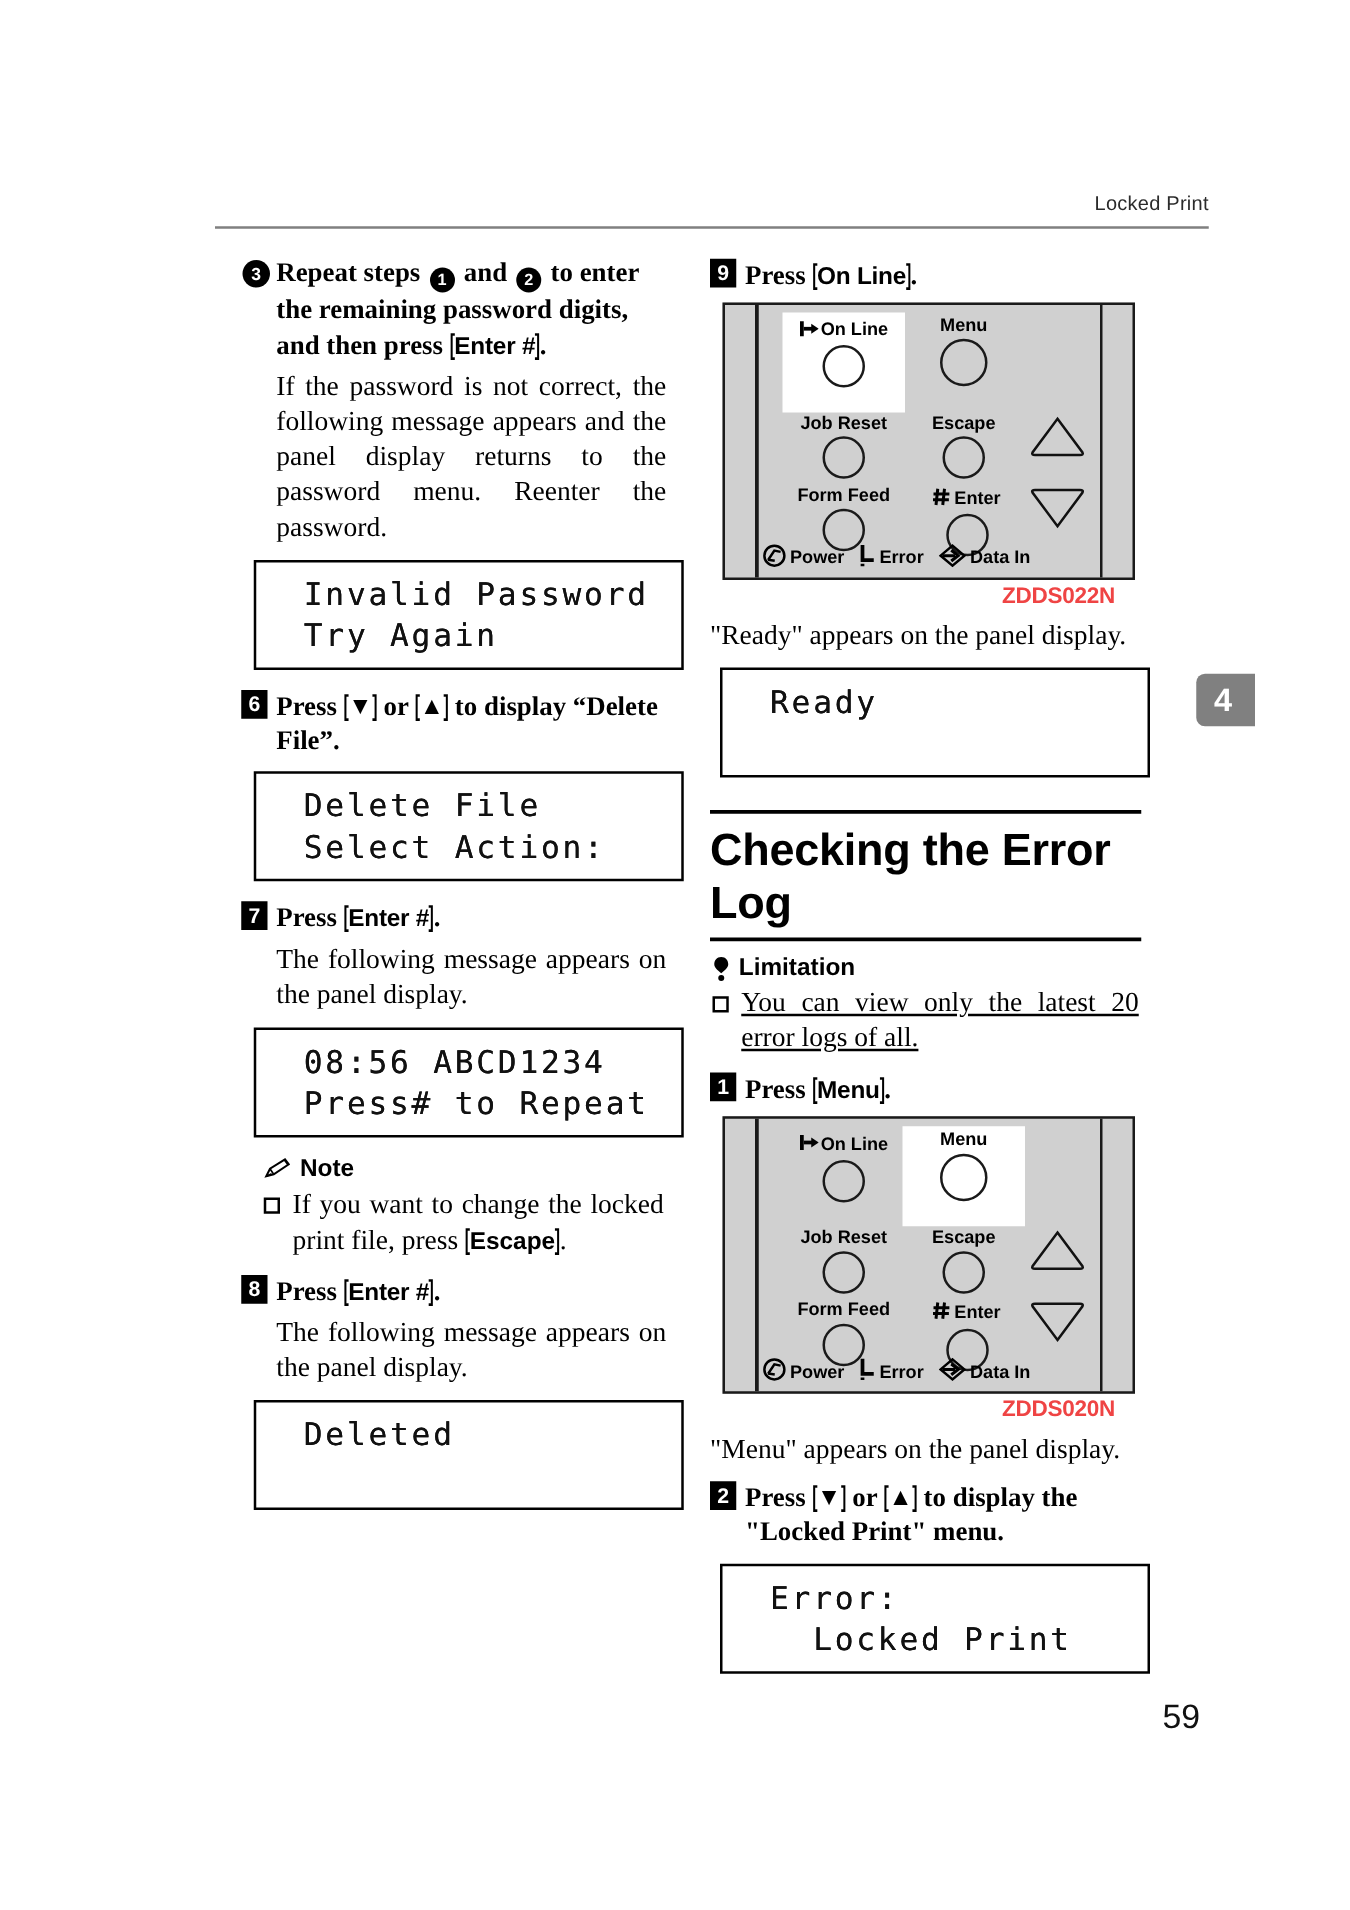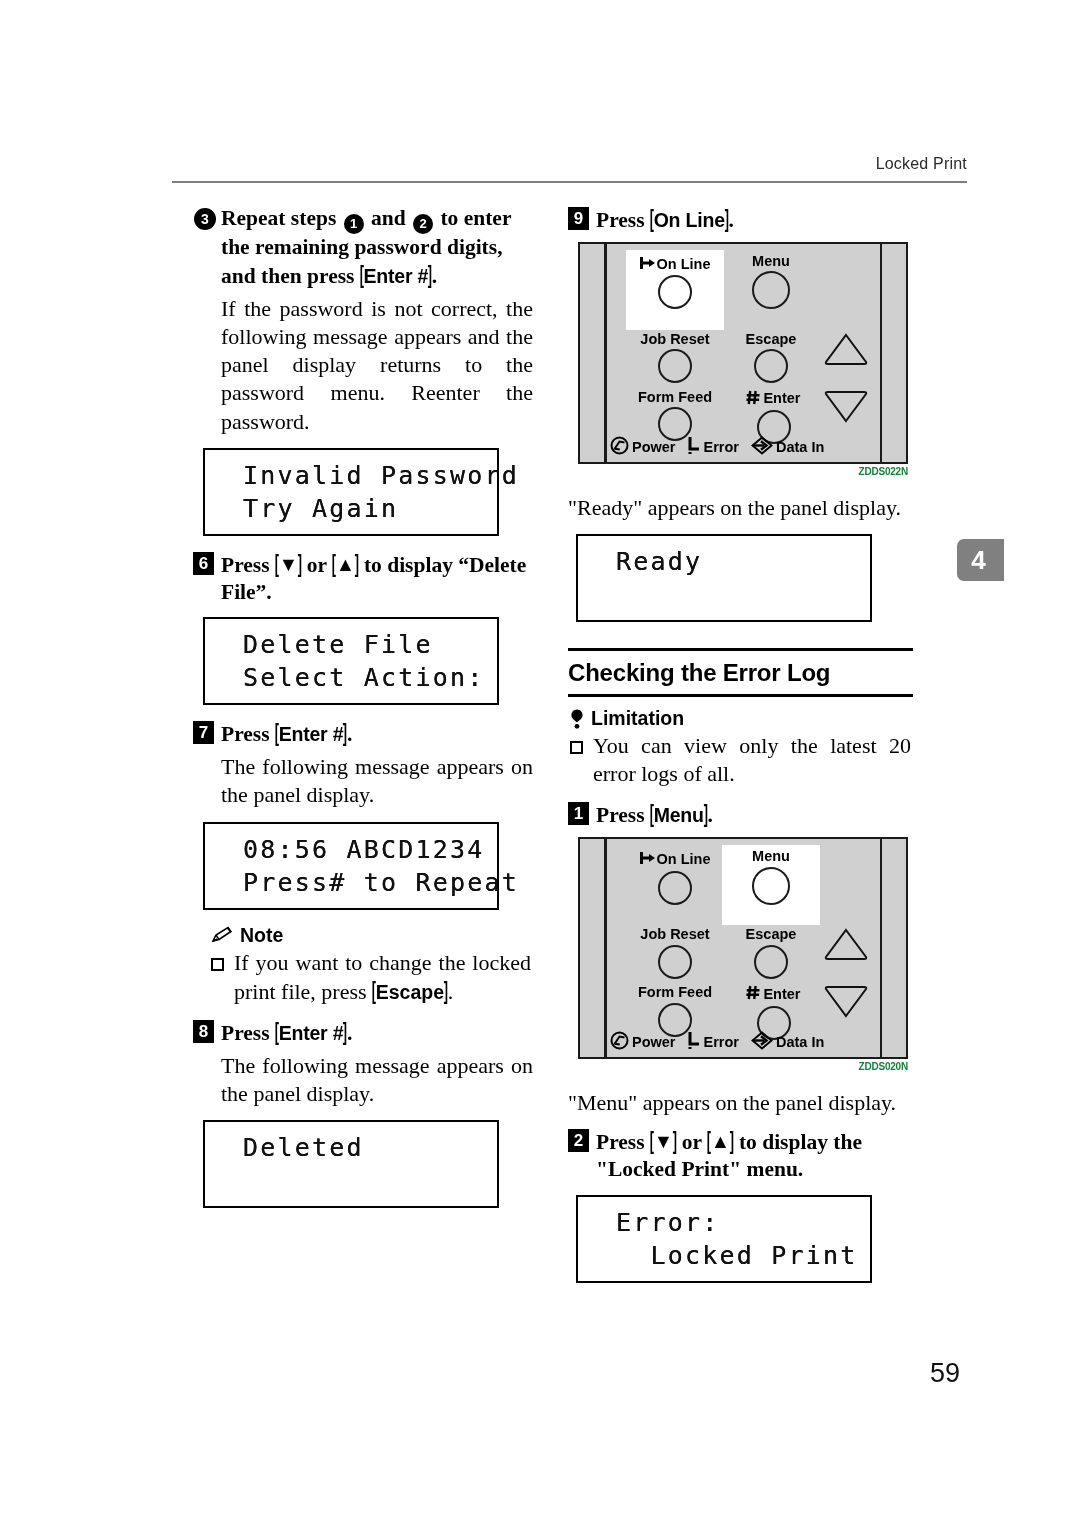--- a/index.html
+++ b/index.html
@@ -121,21 +121,21 @@
     padding-left: 28px;
   }
   .para.nopad { padding-left: 0; }
 
   
   .lcd {
     border: 2.5px solid #000;
     background: #fff;
     margin: 12px 16px 14px 10px;
     padding: 9px 0 9px 0;
-    width: 296px;
+    width: 344px;
     min-height: 74px;
   }
   .lcd-line {
     font-family: "DejaVu Sans Mono", monospace;
     font-size: 25px;
     letter-spacing: 2.2px;
     line-height: 1.32;
     padding-left: 38px;
     white-space: pre;
     color: #111;
@@ -147,21 +147,21 @@
     background-size: 100% 3px;
     -webkit-background-clip: text;
   }
 
   
   .section-head { margin: 26px 0 0 0; }
   .section-head .rule-top { height: 3px; background: #000; }
   .section-head .rule-bottom { height: 3px; background: #000; }
   .section-head h2 {
     font-family: "Liberation Sans", sans-serif;
-    font-size: 24px;
+    font-size: 36px;
     font-weight: bold;
     margin: 8px 0 7px 0;
     letter-spacing: -0.2px;
   }
 
   
   .tag {
     font-family: "Liberation Sans", sans-serif;
     font-weight: bold;
     font-size: 19.5px;
@@ -175,21 +175,21 @@
 
   .bullet-item {
     display: flex;
     gap: 10px;
     font-size: 22px;
     line-height: 1.28;
     text-align: justify;
     margin-left: 18px;
     padding-right: 2px;
   }
-  .bullet-item.lim { margin-left: 2px; }
+  .bullet-item.lim { margin-left: 2px; text-decoration: underline; }
   .bullet-sq {
     flex: 0 0 auto;
     width: 13px; height: 13px;
     border: 2px solid #000;
     margin-top: 9px;
     background: #fff;
   }
   .bullet-text { flex: 1 1 auto; }
   .bullet-text .key {
     font-family: "Liberation Sans", sans-serif;
@@ -249,26 +249,26 @@
   .status-item {
     display: flex; align-items: center; gap: 3px;
     font-family: "Liberation Sans", sans-serif;
     font-weight: bold;
     font-size: 14.5px;
     white-space: nowrap;
   }
 
   .panel-code {
     position: absolute;
-    right: 0; top: 224px;
-    font-family: "Liberation Sans", sans-serif;
-    font-size: 10px;
+    right: 16px; top: 224px;
+    font-family: "Liberation Sans", sans-serif;
+    font-size: 18px;
     font-weight: bold;
     letter-spacing: -0.2px;
-    color: #15803d;
+    color: #ef4444;
   }
 </style>
 </head>
 <body>
 
 <div class="page">
 
   <div class="header-title">Locked Print</div>
   <div class="header-rule"></div>
   <div class="chapter-tab">4</div>

